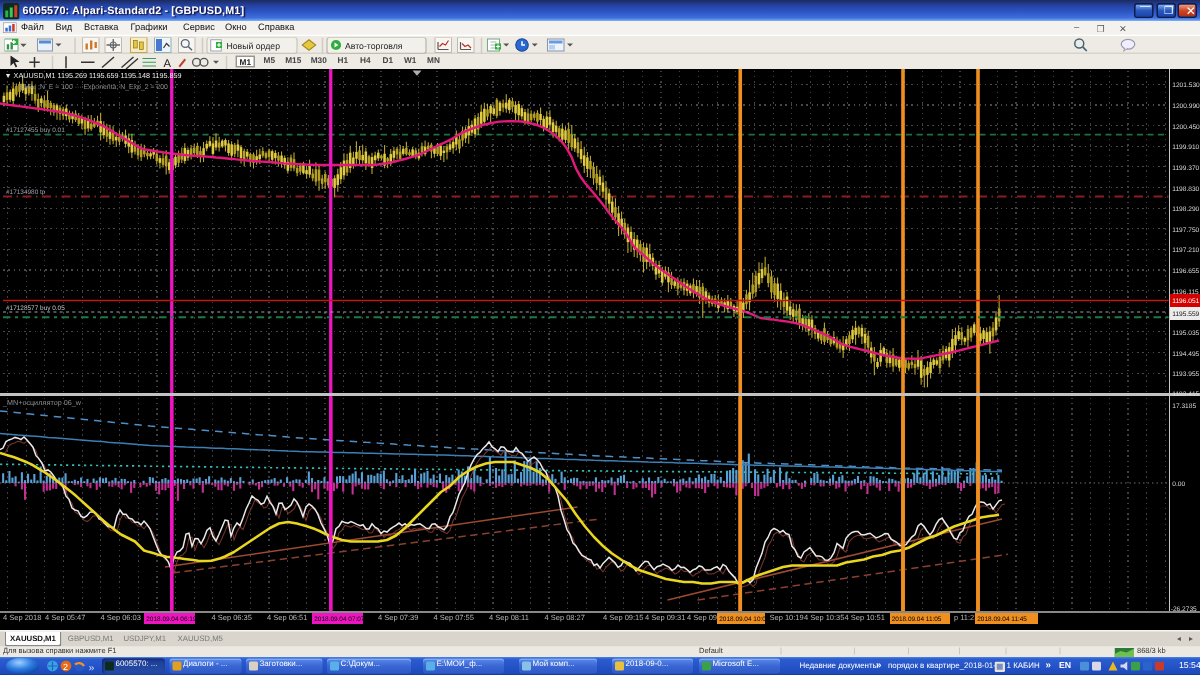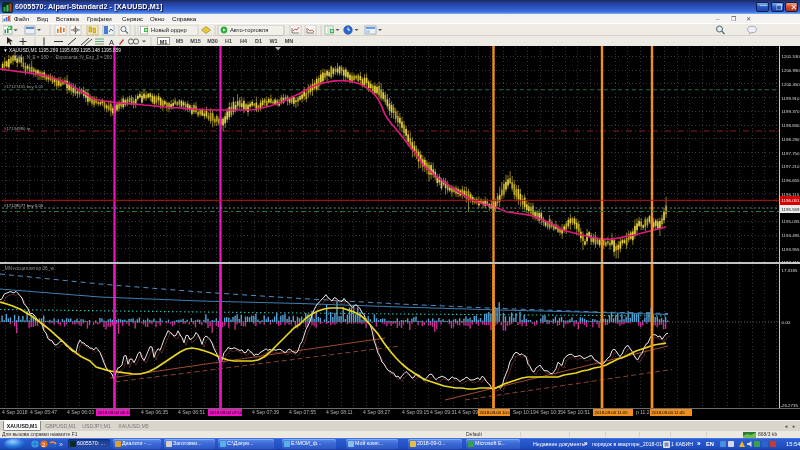--- a/index.html
+++ b/index.html
@@ -26,21 +26,21 @@
 .tbtn.active{background:linear-gradient(#1e3f96,#274ba6);box-shadow:inset 1px 1px 2px #122a6e}
 .tico{position:absolute;left:1.5px;top:1.8px;width:6px;height:6px;border-radius:1px}
 </style></head><body>
 <div id="titlebar">
  <svg class="abs" style="left:2px;top:2px" width="11" height="11">
       <rect width="11" height="11" rx="2" fill="#0c2d1e"></rect>
       <rect x="1.5" y="5" width="2" height="4.5" fill="#2fae4e"></rect>
       <rect x="4.5" y="3" width="2" height="6.5" fill="#37c95c"></rect>
       <rect x="7.5" y="1.5" width="2" height="8" fill="#d43a2a"></rect>
     </svg>
- <div class="ttl">6005570: Alpari-Standard2 - [XAUUSD,M1]</div>
+ <div class="ttl">6005570: Alpari-Standard2 - [GBPUSD,M1]</div>
  <div class="wbtn min">
       <span style="top:-2px">—</span>
     </div>
  <div class="wbtn max">
       <span style="font-size:7px;left:4.5px;top:0.5px">❐</span>
     </div>
  <div class="wbtn cls">
       <span style="left:4.5px;top:0.5px;font-size:8px">✕</span>
     </div>
 </div>

